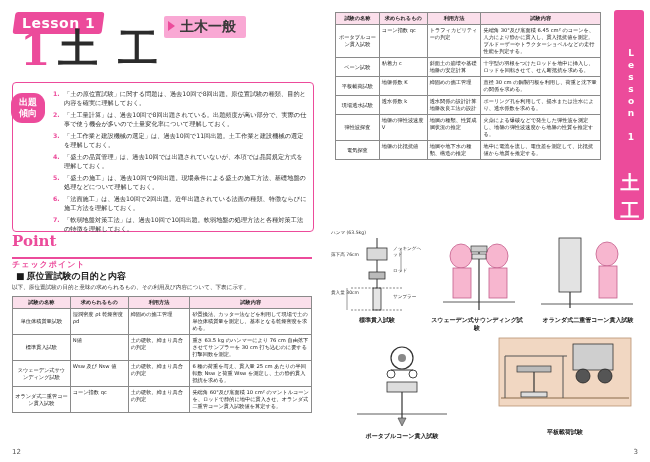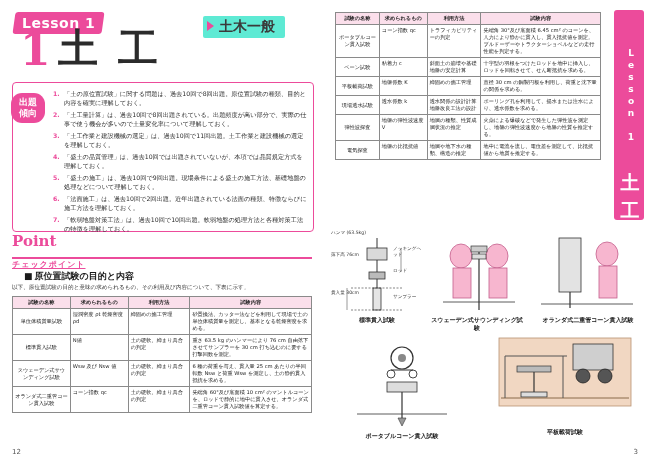--- a/index.html
+++ b/index.html
@@ -32,25 +32,24 @@
     font-size:44px;line-height:44px;color:#ec4b9b;font-weight:bold;
   }
   .big-title{
     position:absolute;left:44px;top:16px;
     font-size:40px;line-height:44px;color:#2b2b2b;font-weight:bold;
     font-family:"DejaVu Serif","Liberation Serif",serif;
     letter-spacing:3px;
   }
   .genre-tab{
     position:absolute;left:150px;top:6px;
-    background:#5eead4;color:#3a3a3a;
+    background:#f9a8d4;color:#3a3a3a;
     font-size:14px;font-weight:bold;
     padding:2px 10px 2px 16px;
     border-radius:2px;
-    margin-left:39px;
   }
   .genre-tab:before{
     content:"";position:absolute;left:4px;top:5px;
     border-left:7px solid #ec4b9b;border-top:5px solid transparent;border-bottom:5px solid transparent;
   }
 
   
   .trend-box{
     position:absolute;left:12px;top:82px;width:300px;height:148px;
     border:1px solid #ec4b9b;border-radius:4px;background:#fff;
@@ -68,24 +67,24 @@
   .trend-text{flex:1;}
 
   .checkpoint{
     position:absolute;left:12px;top:232px;width:300px;
   }
   .cp-head{
     color:#ec4b9b;font-weight:bold;font-size:15px;
     font-family:"DejaVu Serif","Liberation Serif",serif;
     border-bottom:2px solid #ec4b9b;padding-bottom:7px;
   }
-  .cp-sub{font-size:8px;color:#ec4b9b;font-weight:bold;letter-spacing:1px;text-decoration:underline;}
+  .cp-sub{font-size:8px;color:#ec4b9b;font-weight:bold;letter-spacing:1px;}
 
   .sec-title{
-    position:absolute;left:24px;top:270px;
+    position:absolute;left:16px;top:270px;
     font-size:9px;font-weight:bold;color:#1a1a1a;
   }
   .sec-title:before{
     content:"■";color:#1a1a1a;margin-right:2px;
   }
   .sec-note{
     position:absolute;left:12px;top:284px;font-size:5.6px;color:#333;
   }
 
   table.grid{

